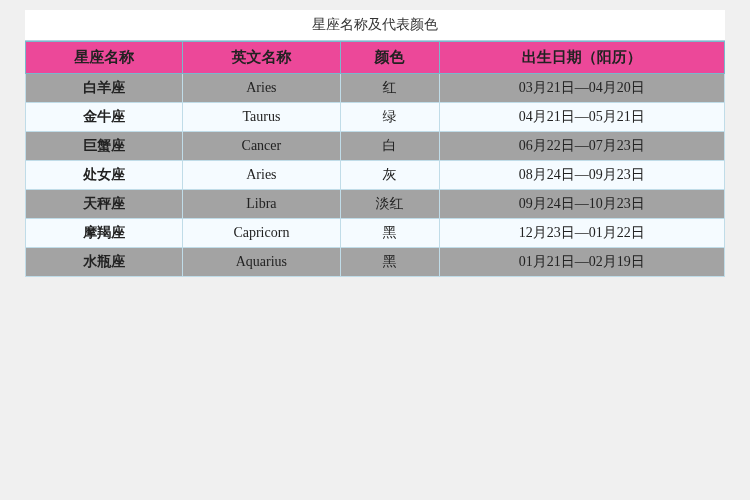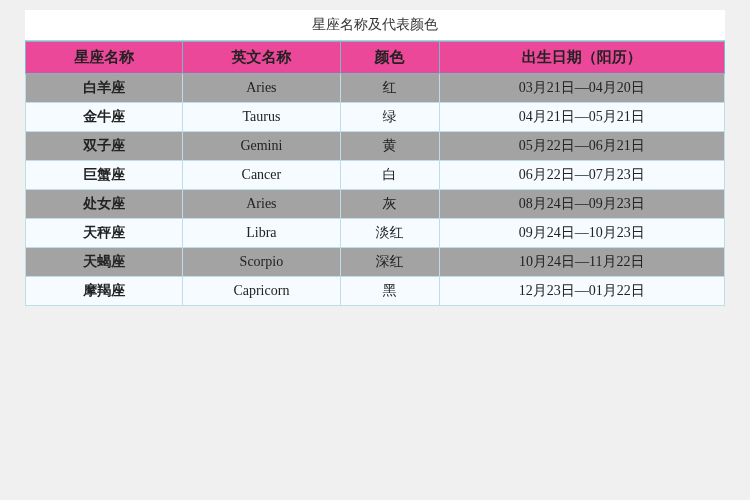--- a/index.html
+++ b/index.html
@@ -85,50 +85,44 @@
           <td>红</td>
           <td>03月21日—04月20日</td>
         </tr>
         <tr>
           <td>金牛座</td>
           <td>Taurus</td>
           <td>绿</td>
           <td>04月21日—05月21日</td>
         </tr>
         <tr>
-          <td>双子座</td>
-          <td>Gemini</td>
-          <td>黄</td>
-          <td>05月22日—06月21日</td>
-        </tr>
-        <tr>
           <td>巨蟹座</td>
           <td>Cancer</td>
           <td>白</td>
           <td>06月22日—07月23日</td>
         </tr>
         <tr>
           <td>处女座</td>
           <td>Aries</td>
           <td>灰</td>
           <td>08月24日—09月23日</td>
         </tr>
         <tr>
           <td>天秤座</td>
           <td>Libra</td>
           <td>淡红</td>
           <td>09月24日—10月23日</td>
         </tr>
         <tr>
-          <td>天蝎座</td>
-          <td>Scorpio</td>
-          <td>深红</td>
-          <td>10月24日—11月22日</td>
-        </tr>
-        <tr>
           <td>摩羯座</td>
           <td>Capricorn</td>
           <td>黑</td>
           <td>12月23日—01月22日</td>
+        </tr>
+        <tr>
+          <td>水瓶座</td>
+          <td>Aquarius</td>
+          <td>黑</td>
+          <td>01月21日—02月19日</td>
         </tr>
       </tbody>
   </table>
 </div>
 
 </body></html>

